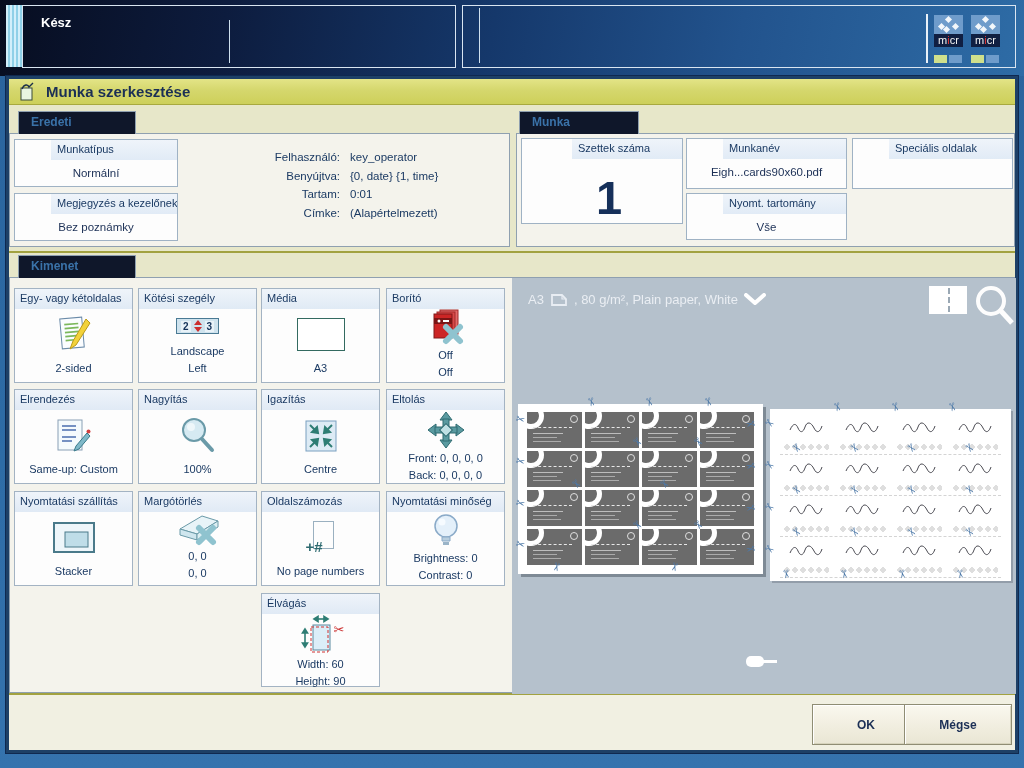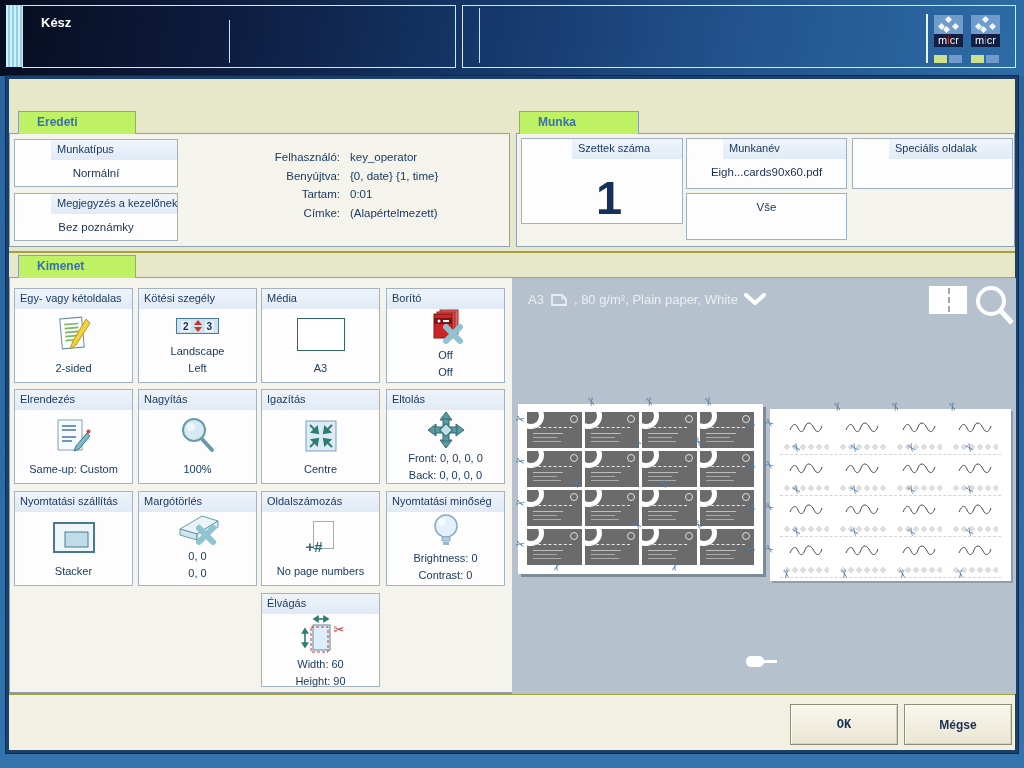--- a/index.html
+++ b/index.html
@@ -43,23 +43,23 @@
     box-shadow:0 0 0 1px #0f2950;}
   .dlg-inner{position:absolute;left:0;top:0;width:1006px;height:671px;}
   .titlebar{position:absolute;left:0;top:0;width:1006px;height:25px;
     background:linear-gradient(180deg,#e3e487 0%,#d5d76d 45%,#cdd05a 100%);
     border-bottom:1px solid #a8a93e;display:flex;align-items:center;}
   .title-icon{margin-left:10px;width:18px;height:19px;}
   .dlg-title{margin-left:9px;font-size:15px;font-weight:bold;color:#1b2f55;}
   .rule{position:absolute;left:0;width:1006px;height:2px;background:#a2a240;}
   .rule1{top:172px;} .rule2{top:614px;}
   
-  .tab{position:absolute;height:23px;background:#bef264;border:1px solid #8fa0b0;border-bottom:none;
+  .tab{position:absolute;height:23px;background:#0f172a;border:1px solid #8fa0b0;border-bottom:none;
     box-sizing:border-box;z-index:3;font-size:12px;font-weight:bold;color:#3a72a8;
-    line-height:21px;padding-left:18px;cursor:pointer;}
+    line-height:21px;padding-left:12px;cursor:pointer;}
   .tab-eredeti{left:9px;top:32px;width:118px;}
   .tab-munka{left:510px;top:32px;width:120px;}
   .tab-kimenet{left:9px;top:176px;width:118px;}
   .section{position:absolute;background:#f4f3ec;border:1px solid #8fa0b0;box-sizing:border-box;z-index:2;}
   .sec-eredeti{left:0;top:54px;width:501px;height:114px;}
   .sec-munka{left:507px;top:54px;width:499px;height:114px;}
   .sec-kimenet{left:0;top:198px;width:1006px;height:416px;}
   
   .mini{position:absolute;border:1px solid #9fb2c4;background:#fdfdfd;box-sizing:border-box;cursor:pointer;}
   .mini-h{height:20px;background:linear-gradient(180deg,#eff4fa,#e1ebf6);
@@ -135,21 +135,21 @@
   .plug{position:absolute;left:234px;top:378px;width:32px;height:12px;}
   .plug i{position:absolute;display:block;background:#ffffff;}
   .plug i:nth-child(1){left:0;top:0;width:18px;height:11px;border-radius:5px;}
   .plug i:nth-child(2){left:17px;top:4px;width:14px;height:3px;}
   
   .footer{position:absolute;left:0;top:616px;width:1006px;height:55px;background:#f1f0e2;}
   .btn{position:absolute;top:9px;width:108px;height:41px;
     background:linear-gradient(180deg,#faf8ef 0%,#f0edde 60%,#e9e6d4 100%);
     border:1px solid #8f8d74;box-shadow:inset 1px 1px 0 #ffffff, inset -1px -1px 0 #d6d3bc;
     font-family:"Liberation Sans",sans-serif;font-size:12px;font-weight:bold;color:#1b2f55;cursor:pointer;}
-  .btn-ok{left:781px;font-family:Liberation Mono, monospace;} .btn-cancel{left:895px;}
+  .btn-ok{left:803px;} .btn-cancel{left:895px;}
 </style>
 </head>
 <body>
 
 <div class="topbar">
   <div class="stripes"></div>
   <div class="tb-box tb-box1">
     <span class="tb-status">Kész</span>
     <span class="tb-sep sep1"></span>
   </div>
@@ -181,20 +181,27 @@
           <i></i>
           <i></i>
         </div>
     </div>
   </div>
 </div>
 
 <div class="dialog">
 <div class="dlg-inner">
 
+  <div class="titlebar">
+    <svg class="title-icon" viewBox="0 0 18 19">
+      <rect x="2" y="6" width="11" height="12" fill="#e9f5e0" stroke="#3a4a3a" stroke-width="1"></rect>
+      <path d="M3 7 C5 2, 9 2, 10 5 L14 1" stroke="#1b2f4a" stroke-width="1.4" fill="none"></path>
+    </svg>
+    <span class="dlg-title">Munka szerkesztése</span>
+  </div>
 
   <span class="rule rule1"></span>
   <span class="rule rule2"></span>
 
   <div class="tab tab-eredeti">Eredeti</div>
   <div class="section sec-eredeti">
     <div class="mini mb1">
       <div class="mini-h">Munkatípus</div>
       <div class="mini-v">Normální</div>
     </div>
@@ -226,20 +233,21 @@
   <div class="section sec-munka">
     <div class="mini box-szettek">
       <div class="mini-h">Szettek száma</div>
       <div class="szettek-v">1</div>
     </div>
     <div class="mini box-munkanev">
       <div class="mini-h">Munkanév</div>
       <div class="mini-v">Eigh...cards90x60.pdf</div>
     </div>
     <div class="mini box-nyomt">
+      <div class="mini-h">Nyomt. tartomány</div>
       <div class="mini-v">Vše</div>
     </div>
     <div class="mini box-specialis">
       <div class="mini-h">Speciális oldalak</div>
       <div class="mini-v"></div>
     </div>
   </div>
 
   <div class="tab tab-kimenet">Kimenet</div>
   <div class="section sec-kimenet">

